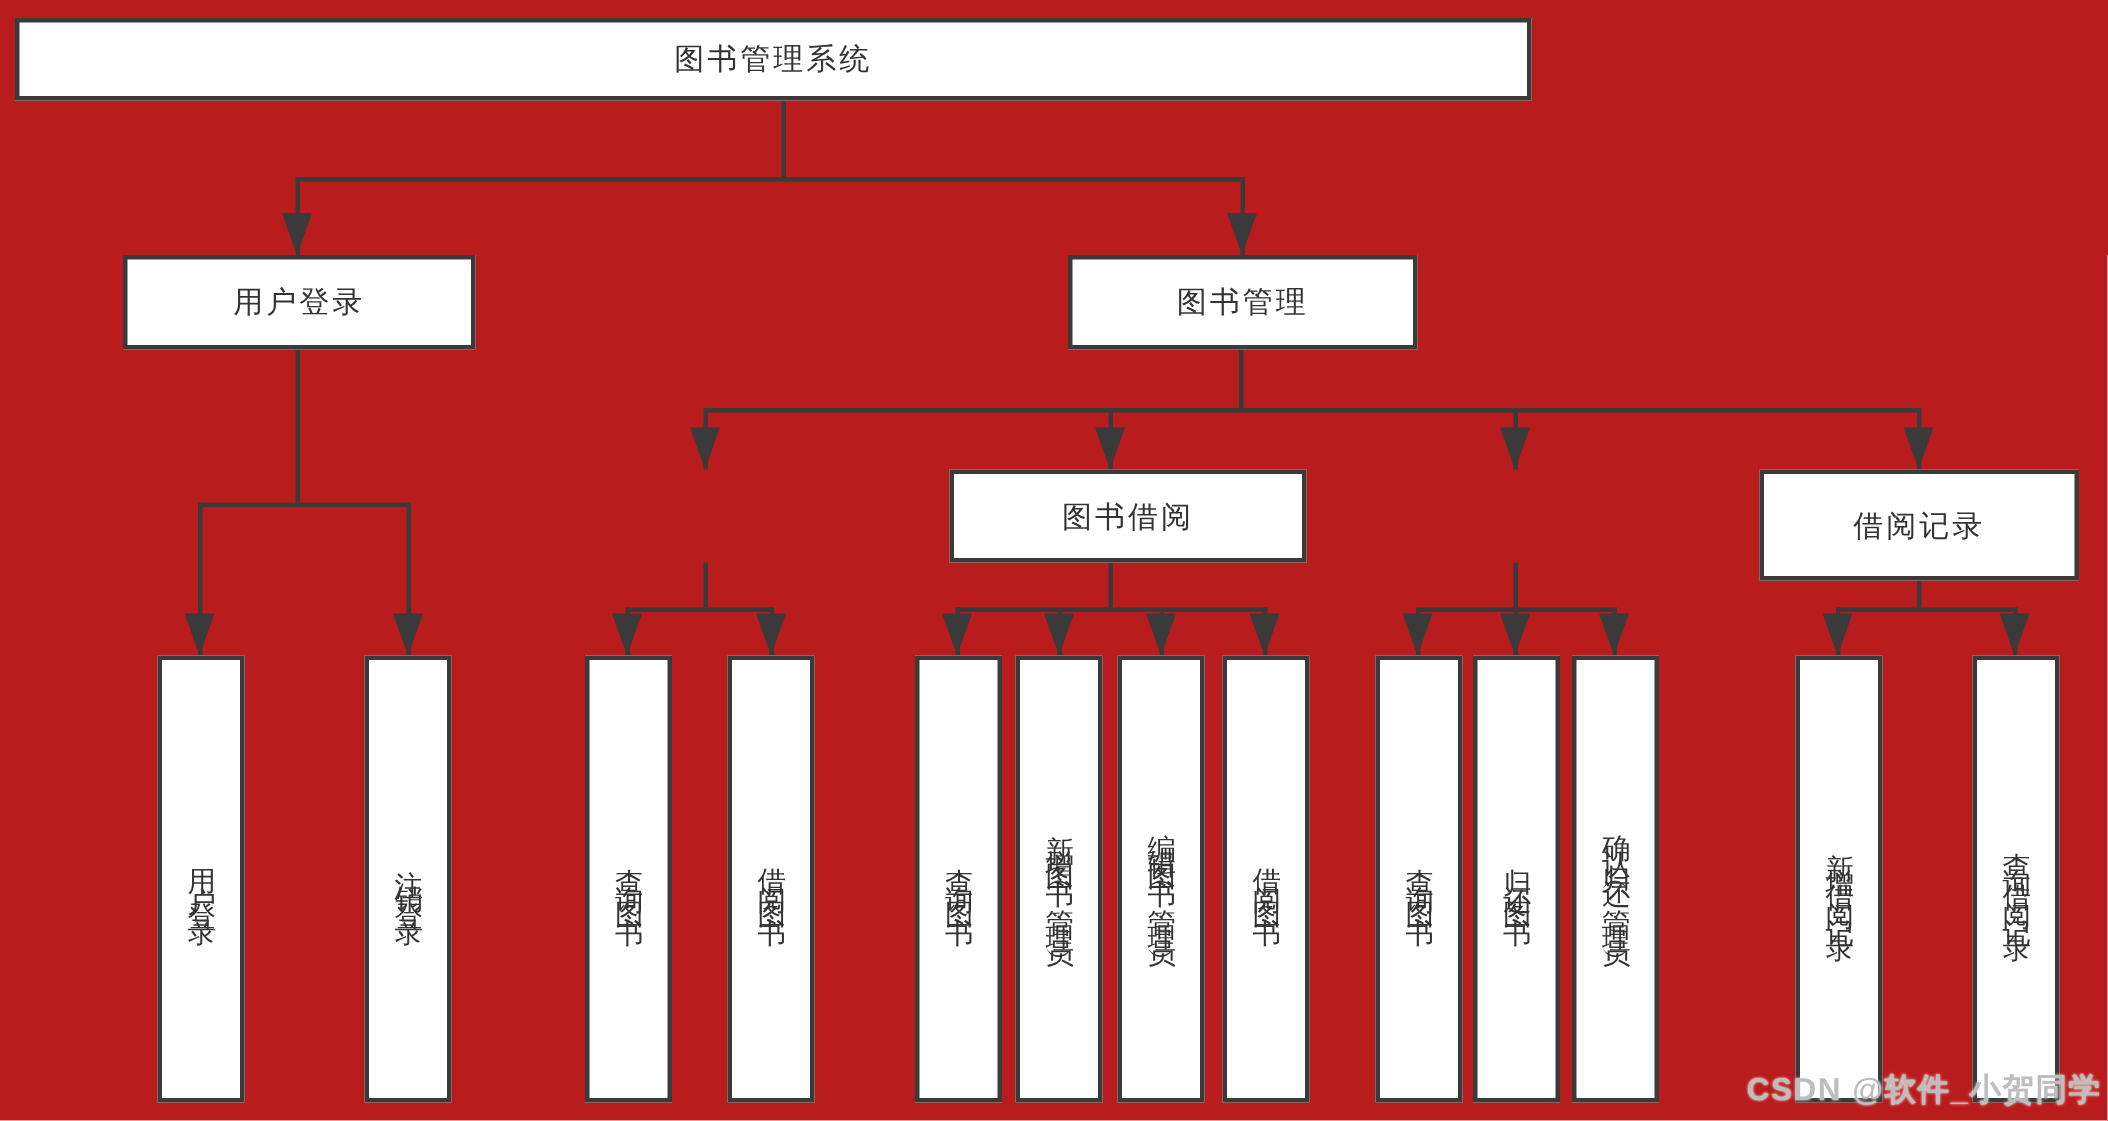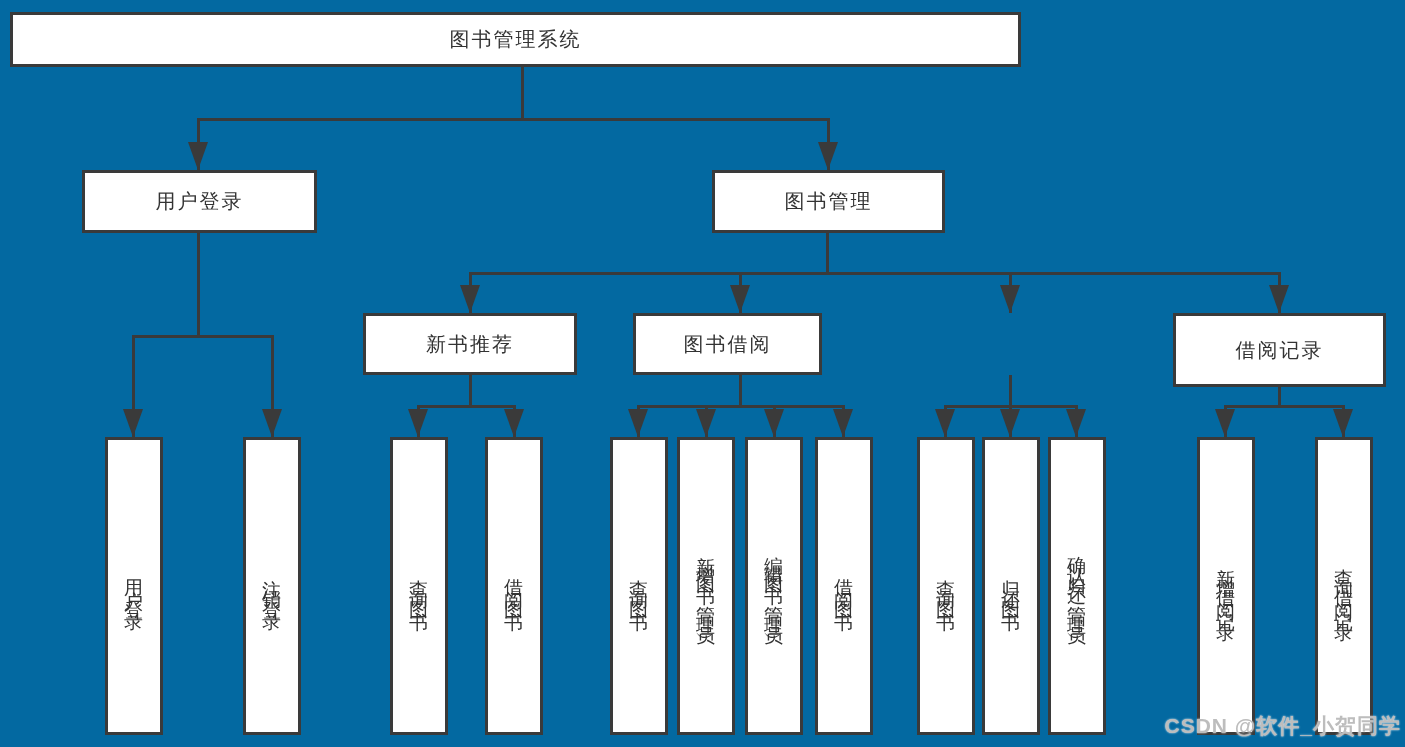--- a/index.html
+++ b/index.html
@@ -1,18 +1,18 @@
 <!DOCTYPE html>
 <html><head>
 <meta charset="utf-8">
 <style>
   html,body { margin:0; padding:0; background:#ffffff; }
   #stage {
     position:relative; width:1405px; height:747px;
-    background:#0369a1; overflow:hidden;
+    background:#b91c1c; overflow:hidden;
     font-family:"Liberation Sans","DejaVu Sans",sans-serif;
   }
   .box {
     position:absolute; box-sizing:border-box;
     background:#ffffff; border:3px solid #3a3a3a;
     display:flex; align-items:center; justify-content:center;
     color:#333333; font-size:20px; letter-spacing:2px;
     z-index:2;
   }
   .leaf {
@@ -71,24 +71,21 @@
   <div class="hline" style="left:469px; top:272px; width:811px;"></div>
   <div class="vline" style="left:469px;  top:272px; height:41px;"></div>
   <div class="vline" style="left:739px;  top:272px; height:41px;"></div>
   <div class="vline" style="left:1009px; top:272px; height:41px;"></div>
   <div class="vline" style="left:1278px; top:272px; height:41px;"></div>
   <div class="arrow" style="left:460px;  top:285px;"></div>
   <div class="arrow" style="left:730px;  top:285px;"></div>
   <div class="arrow" style="left:1000px; top:285px;"></div>
   <div class="arrow" style="left:1269px; top:285px;"></div>
 
-  <div class="box" style="left:363px; top:313px; width:214px; height:62px;">
-    <span>新书推荐</span>
-  </div>
-  <div class="box" style="left:633px; top:313px; width:189px; height:62px;">
+  <div class="box" style="left:633px; top:313px; width:238px; height:62px;">
     <span>图书借阅</span>
   </div>
   <div class="box" style="left:1173px; top:313px; width:213px; height:74px;">
     <span>借阅记录</span>
   </div>
 
   <div class="vline" style="left:469px; top:375px; height:30px;"></div>
   <div class="hline" style="left:417px; top:405px; width:98px;"></div>
   <div class="vline" style="left:417px; top:405px; height:32px;"></div>
   <div class="vline" style="left:513px; top:405px; height:32px;"></div>

